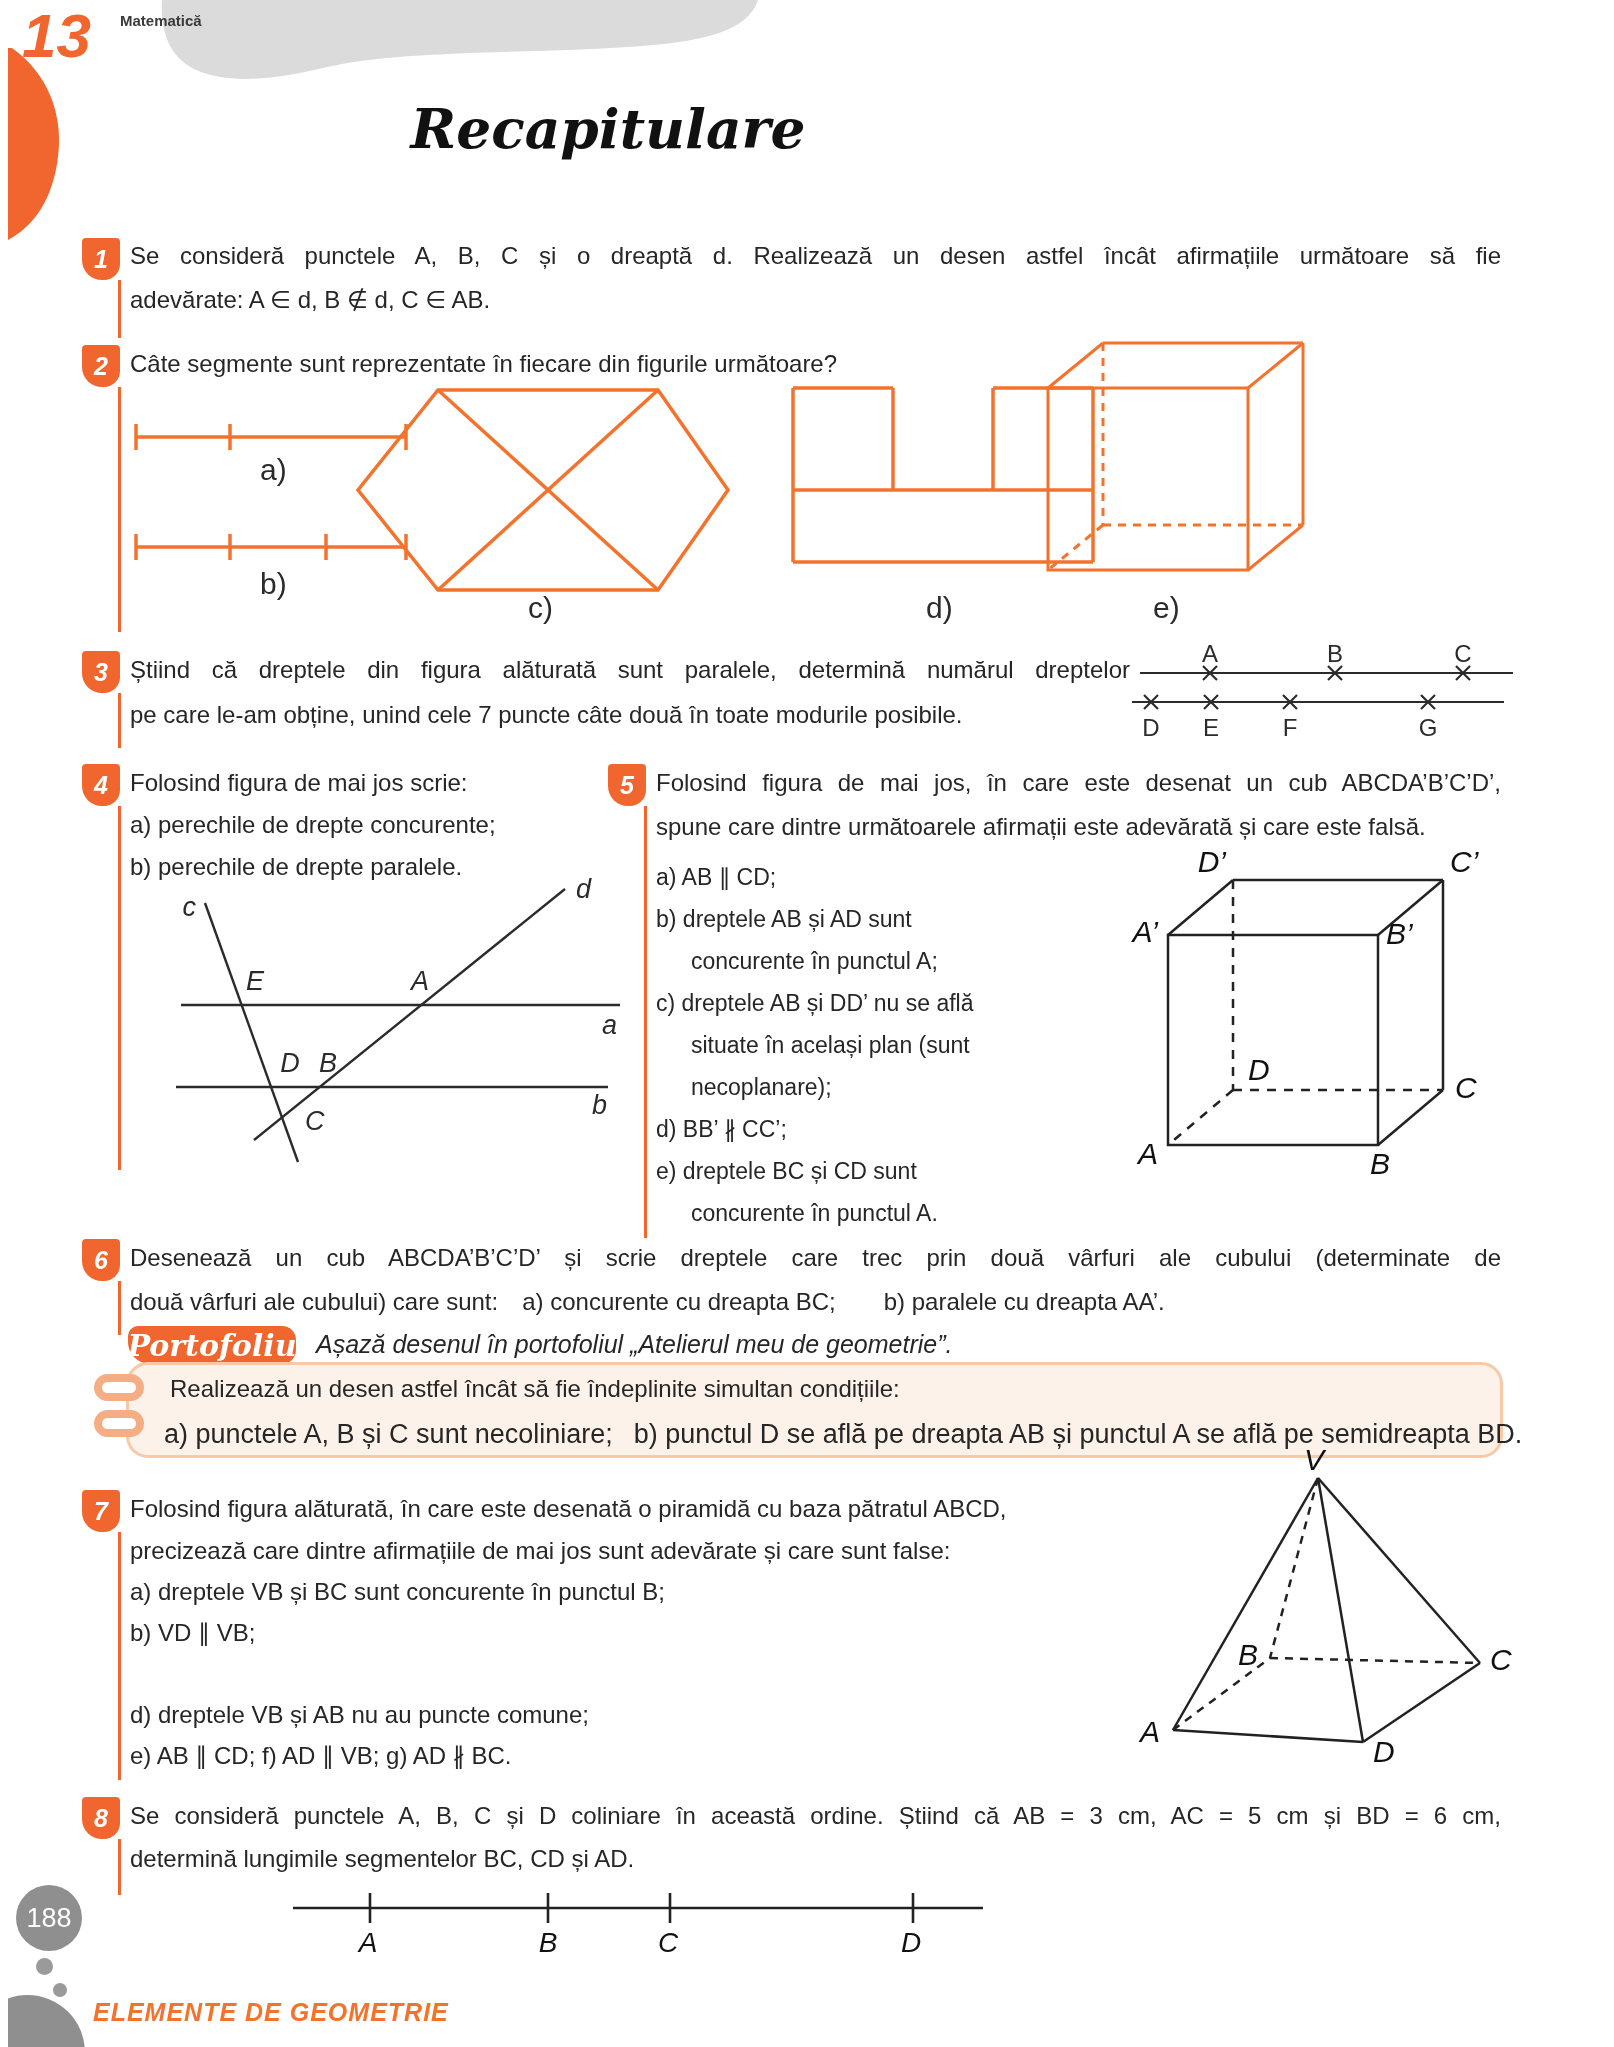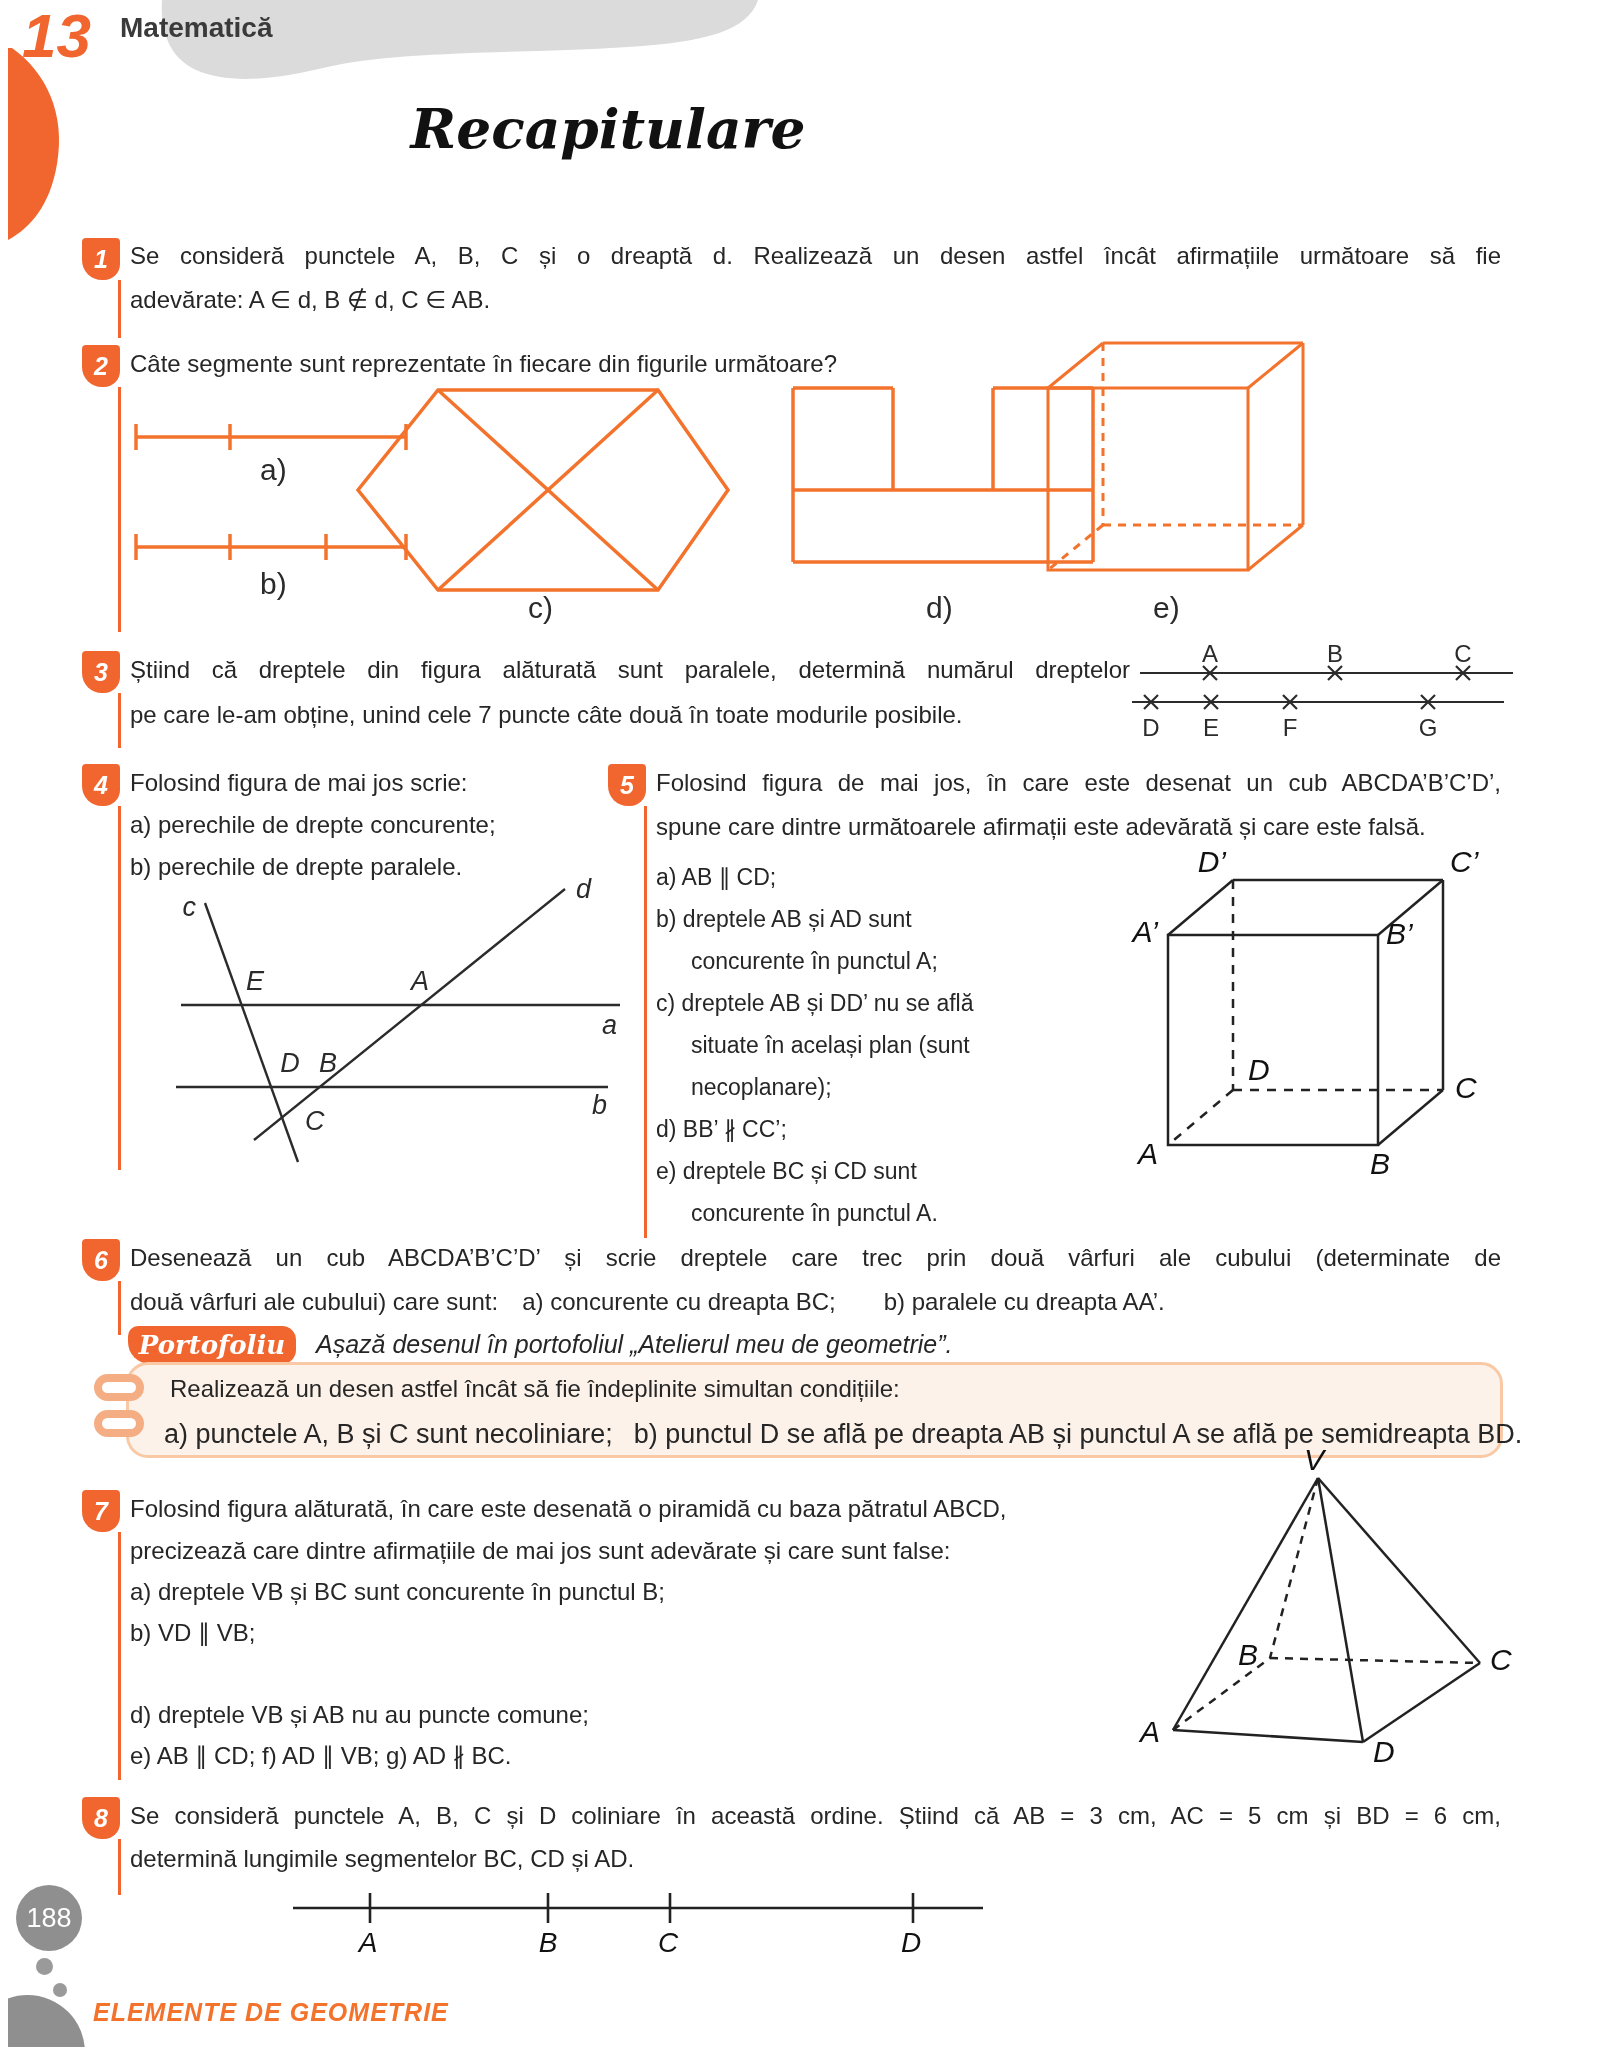--- a/index.html
+++ b/index.html
@@ -9,31 +9,31 @@
   .j{text-align:justify;text-align-last:justify;white-space:normal;}
   .badge{position:absolute;width:38px;height:42px;background:#F1662F;color:#fff;
          border-radius:4px 4px 16px 20px;display:flex;align-items:center;justify-content:center;
          font-size:25px;font-weight:bold;font-style:italic;}
   .vline{position:absolute;width:3px;background:#F1662F;}
   .title{position:absolute;left:340px;top:96px;width:520px;text-align:center;
          font-family:"DejaVu Serif",serif;font-style:italic;font-weight:bold;
          font-size:55px;color:#111;}
   .unit-num{position:absolute;left:14px;top:0px;font-size:62px;font-weight:bold;
             font-style:italic;color:#F1662F;z-index:4;}
-  .subject{position:absolute;left:112px;top:12px;font-size:28px;font-weight:bold;color:#3a3a3a;z-index:3;}
+  .subject{position:absolute;left:112px;top:12px;font-size:15px;font-weight:bold;color:#3a3a3a;z-index:3;}
   .banner{position:absolute;left:60px;top:0;z-index:1;}
   .whitecut{position:absolute;left:-24px;top:-46px;width:152px;height:152px;border-radius:50%;
             background:#fff;z-index:2;}
   .swoosh{position:absolute;left:0;top:28px;z-index:3;}
   svg.fig{position:absolute;overflow:visible;}
   .p5-items{position:absolute;left:648px;top:856px;width:470px;font-size:23px;color:#262626;}
   .p5-item{white-space:pre-line;line-height:42px;padding-left:35px;text-indent:-35px;}
   .pill{position:absolute;left:120px;top:1326px;width:168px;height:38px;background:#F1662F;
         border-radius:10px 14px 14px 22px;color:#fff;display:flex;align-items:center;justify-content:center;
-        font-family:"DejaVu Serif",serif;font-style:italic;font-weight:bold;font-size:26px;}
+        font-family:"DejaVu Serif",serif;font-style:italic;font-weight:bold;font-size:30px;}
   .pill-text{position:absolute;left:308px;top:1330px;font-size:25px;font-style:italic;color:#262626;white-space:pre;}
   .notebox{position:absolute;left:118px;top:1362px;width:1377px;height:96px;background:#FDF2E9;
            border:3px solid #F8C9A4;border-radius:22px;box-sizing:border-box;}
   .clip{position:absolute;width:50px;height:27px;background:#fff;border:8px solid #F5AE84;
         border-radius:14px;box-sizing:border-box;z-index:2;}
   .nb-l1{position:absolute;left:162px;top:1374px;font-size:24px;white-space:pre;}
   .nb-l2{position:absolute;left:156px;top:1418px;font-size:27px;white-space:pre;}
   .pgcircle{position:absolute;left:8px;top:1885px;width:66px;height:66px;border-radius:50%;
             background:#8F8F8F;color:#fff;display:flex;align-items:center;justify-content:center;
             font-size:27px;font-weight:normal;}

